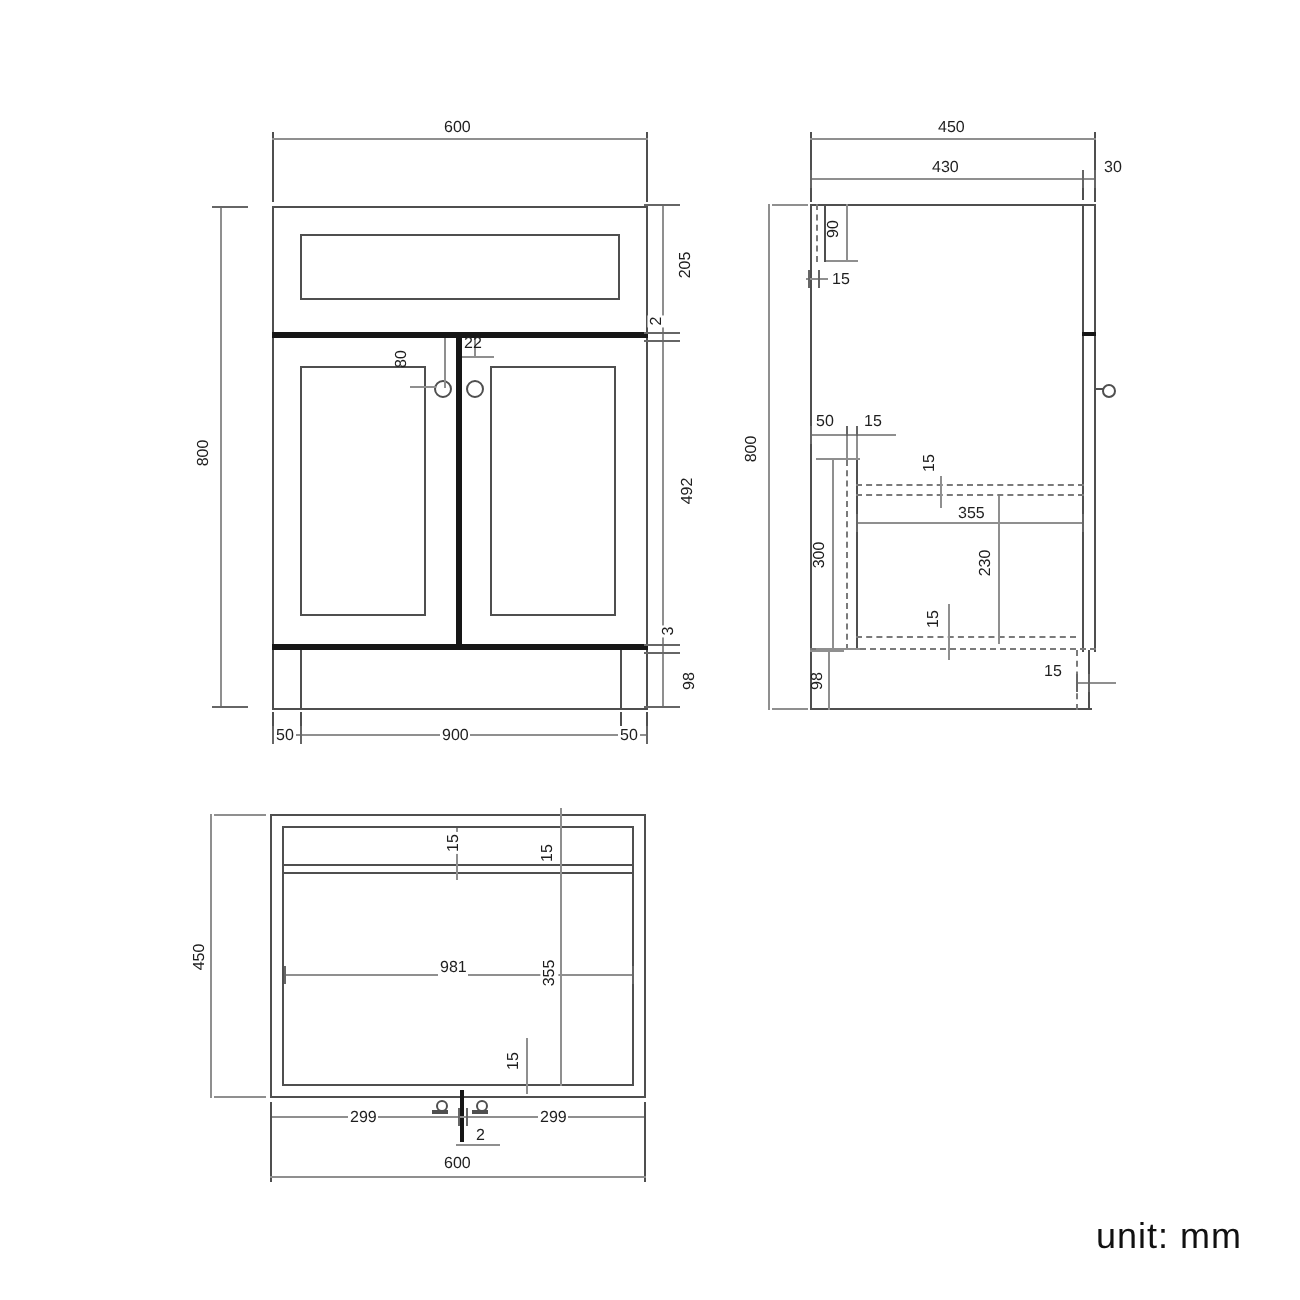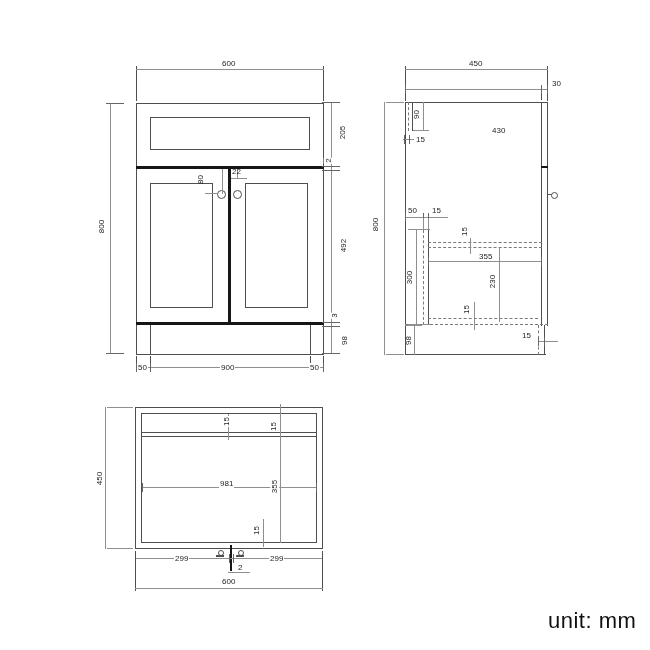--- a/index.html
+++ b/index.html
@@ -10,21 +10,21 @@
   .d{position:absolute;background:#8f8f8f;}      
   .dv{position:absolute;width:0;border-left:1px dashed #7a7a7a;}
   .dh{position:absolute;height:0;border-top:1px dashed #7a7a7a;}
   .r{position:absolute;border:1px solid #4f4f4f;background:transparent;}
   .tkv{position:absolute;width:1px;height:9px;background:#666;}
   .tkh{position:absolute;width:18px;height:1px;background:#666;}
   .lbl{position:absolute;font-size:8px;line-height:9px;color:#1f1f1f;white-space:nowrap;z-index:6;}
   .bg{background:#fff;padding:0 1px;}
   .rot{transform:rotate(-90deg);transform-origin:center;}
   .circ{position:absolute;border:1px solid #4f4f4f;border-radius:50%;background:#fff;}
-  .unit{position:absolute;font-size:22px;color:#111;letter-spacing:0.5px;}
+  .unit{position:absolute;font-size:18px;color:#111;letter-spacing:0.5px;}
 </style>
 </head>
 <body>
 
 <div id="canvas">
 
   <div>
 
     <div class="r" style="left:136px;top:103px;width:186px;height:250px;"></div>
     <div class="r" style="left:150px;top:117px;width:158px;height:31px;"></div>
@@ -105,21 +105,21 @@
 
     <div class="s" style="left:405px;top:66px;width:1px;height:35px;"></div>
     <div class="s" style="left:547px;top:66px;width:1px;height:35px;"></div>
     <div class="d" style="left:405px;top:69px;width:143px;height:1px;"></div>
     <div class="lbl" style="left:469px;top:59px;">450</div>
     <div class="s" style="left:541px;top:85px;width:1px;height:15px;"></div>
     <div class="d" style="left:405px;top:89px;width:143px;height:1px;"></div>
     <div class="tkv" style="left:405px;top:85px;"></div>
     <div class="tkv" style="left:541px;top:85px;"></div>
     <div class="tkv" style="left:547px;top:85px;"></div>
-    <div class="lbl" style="left:492px;top:79px;margin-top:47px;">430</div>
+    <div class="lbl" style="left:466px;top:79px;">430</div>
     <div class="lbl" style="left:552px;top:79px;">30</div>
 
     <div class="d" style="left:384px;top:102px;width:1px;height:253px;"></div>
     <div class="d" style="left:386px;top:102px;width:18px;height:1px;"></div>
     <div class="d" style="left:386px;top:354px;width:18px;height:1px;"></div>
     <div class="lbl rot" style="left:369px;top:220px;">800</div>
 
     <div class="d" style="left:423px;top:102px;width:1px;height:29px;"></div>
     <div class="d" style="left:413px;top:130px;width:16px;height:1px;"></div>
     <div class="lbl rot" style="left:412px;top:110px;">90</div>

